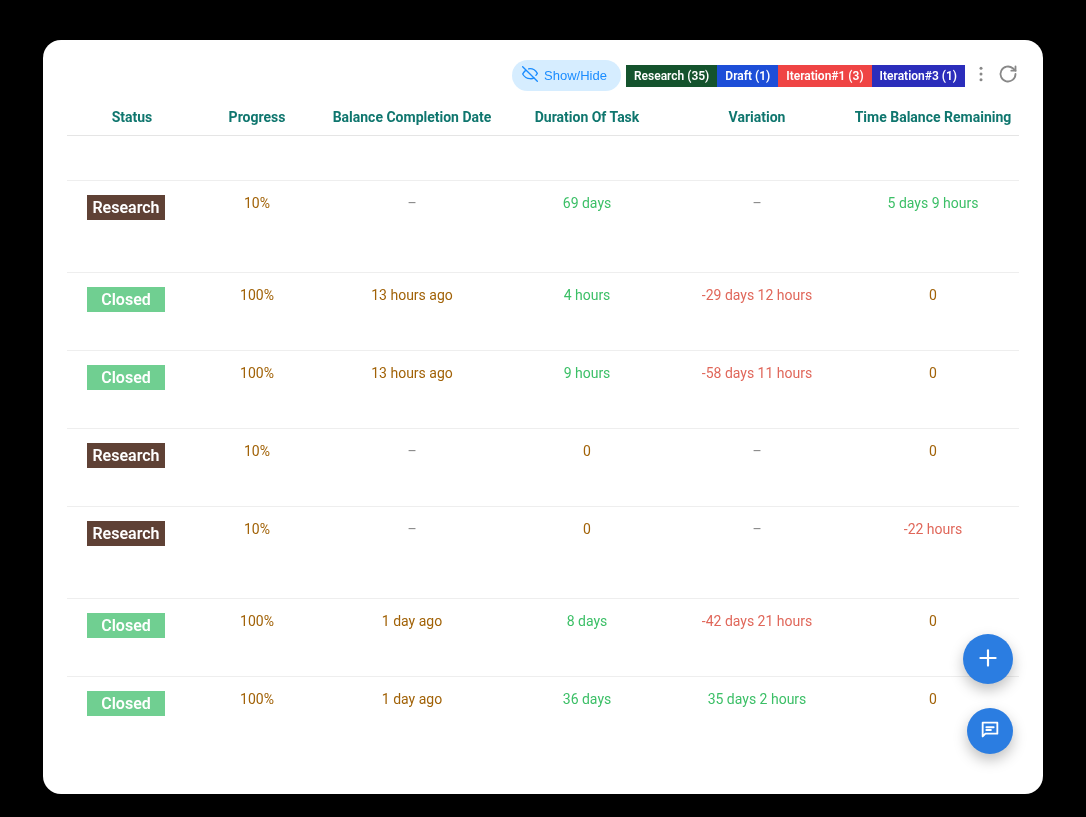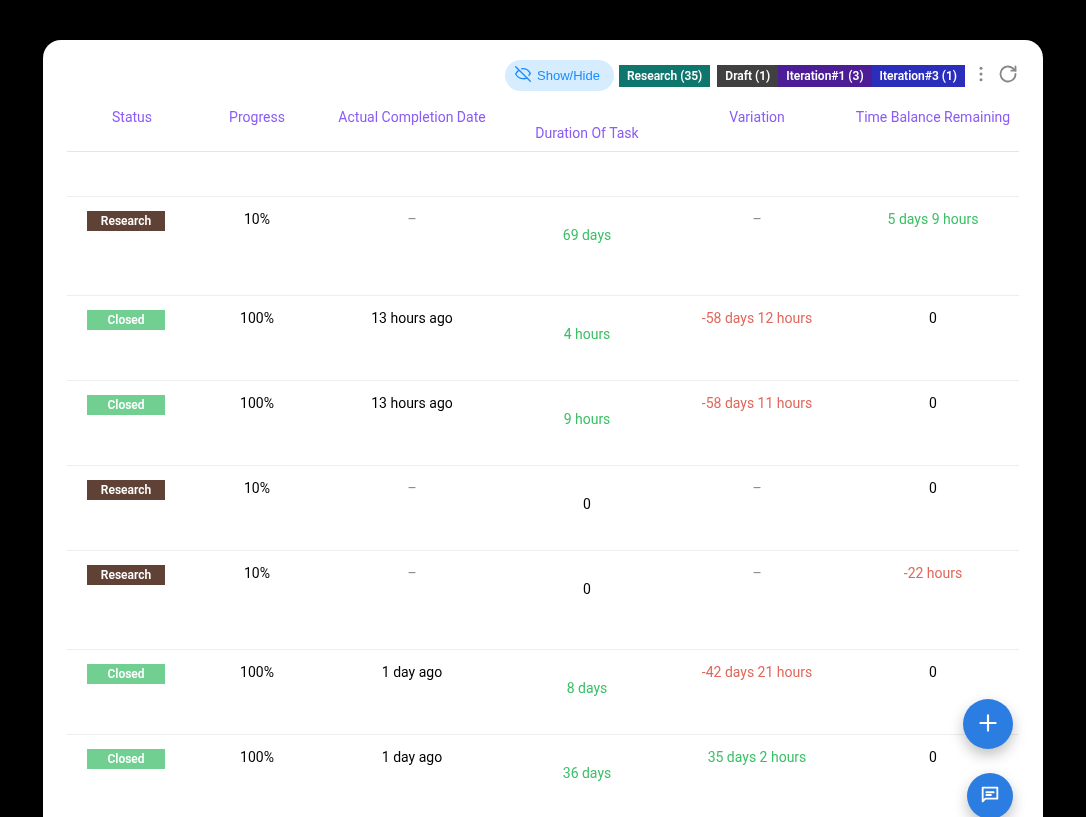--- a/index.html
+++ b/index.html
@@ -72,58 +72,58 @@
     width: 100%;
   }
   .thead {
     display: flex;
     border-bottom: 1px solid #e5e5e5;
     padding-bottom: 10px;
     margin-bottom: 30px;
   }
   .th {
     font-size: 14px;
-    color: #8b5cf6;
-    font-weight: 400;
+    color: #0f766e;
+    font-weight: 700;
     text-align: center;
   }
   .row {
     display: flex;
     align-items: flex-start;
     border-top: 1px solid #eee;
     padding: 14px 0 38px 0;
   }
   .gap-row {
     height: 14px;
   }
   .cell {
     text-align: center;
     font-size: 14px;
   }
   .col-status   { width: 130px; text-align: left; padding-left: 20px; }
   .col-progress { width: 120px; }
   .col-date     { width: 190px; }
-  .col-duration { width: 160px; margin-top: 16px; }
+  .col-duration { width: 160px; }
   .col-variation{ width: 180px; }
   .col-balance  { flex: 1; }
 
   .th.col-status { text-align: center; padding-left: 0; }
 
   .badge {
     display: inline-block;
     color: #fff;
-    font-size: 12px;
+    font-size: 16px;
     font-weight: 600;
     padding: 3px 0;
     width: 78px;
     text-align: center;
   }
   .txt-green { color: #3bbf66; text-align: center; }
   .txt-red   { color: #e0675a; }
-  .txt-gray  { color: #000000; }
+  .txt-gray  { color: #a16207; }
   .txt-dash  { color: #888; }
 
   
   .fab {
     position: absolute;
     right: 30px;
     width: 50px;
     height: 50px;
     border-radius: 50%;
     color: #fff;
@@ -149,23 +149,23 @@
         <svg viewBox="0 0 24 24" fill="none" stroke="#1a8cff" stroke-width="2" stroke-linecap="round" stroke-linejoin="round">
           <path d="M17.94 17.94A10 10 0 0 1 12 19c-7 0-11-7-11-7a18.5 18.5 0 0 1 4.06-5.06"></path>
           <path d="M9.9 4.24A9.9 9.9 0 0 1 12 4c7 0 11 7 11 7a18.6 18.6 0 0 1-2.11 3.06"></path>
           <line x1="1" y1="1" x2="23" y2="23"></line>
         </svg>
       </span>
       <span>Show/Hide</span>
     </button>
 
     <div class="legend" id="legend">
-        <div class="legend-chip" style="background: #0f766e;">Research (35)</div>
-        <div class="legend-chip" style="background: #404040; margin-left: 7px;">Draft (1)</div>
-        <div class="legend-chip" style="background: #4c1d95;">Iteration#1 (3)</div>
+        <div class="legend-chip" style="background: #14532d;">Research (35)</div>
+        <div class="legend-chip" style="background: #1d4ed8;">Draft (1)</div>
+        <div class="legend-chip" style="background: #ef4444;">Iteration#1 (3)</div>
         <div class="legend-chip" style="background: rgb(43, 45, 187);">Iteration#3 (1)</div>
       </div>
 
     <div class="icon-btn">
       <span>
         <svg viewBox="0 0 24 24" fill="currentColor">
             <circle cx="12" cy="5" r="1.8"></circle>
             <circle cx="12" cy="12" r="1.8"></circle>
             <circle cx="12" cy="19" r="1.8"></circle>
           </svg>
@@ -178,42 +178,42 @@
           <polyline points="21 3 21 8 16 8"></polyline>
         </svg>
       </span>
     </div>
   </div>
 
   <div class="table">
     <div class="thead">
       <div class="th col-status">Status</div>
       <div class="th col-progress">Progress</div>
-      <div class="th col-date">Actual Completion Date</div>
+      <div class="th col-date">Balance Completion Date</div>
       <div class="th col-duration">Duration Of Task</div>
       <div class="th col-variation">Variation</div>
       <div class="th col-balance">Time Balance Remaining</div>
     </div>
     <div id="tbody">
         <div class="gap-row"></div>
         <div class="row">
           <div class="cell col-status"><span class="badge" style="background: rgb(95, 65, 53);">Research</span></div>
           <div class="cell col-progress txt-gray">10%</div>
           <div class="cell col-date txt-dash">–</div>
           <div class="cell col-duration txt-green">69 days</div>
           <div class="cell col-variation txt-dash">–</div>
           <div class="cell col-balance txt-green">5 days 9 hours</div>
         </div>
         <div class="gap-row"></div>
         <div class="row">
           <div class="cell col-status"><span class="badge" style="background: rgb(112, 207, 145);">Closed</span></div>
           <div class="cell col-progress txt-gray">100%</div>
           <div class="cell col-date txt-gray">13 hours ago</div>
           <div class="cell col-duration txt-green">4 hours</div>
-          <div class="cell col-variation txt-red">-58 days 12 hours</div>
+          <div class="cell col-variation txt-red">-29 days 12 hours</div>
           <div class="cell col-balance txt-gray">0</div>
         </div>
         <div class="row">
           <div class="cell col-status"><span class="badge" style="background: rgb(112, 207, 145);">Closed</span></div>
           <div class="cell col-progress txt-gray">100%</div>
           <div class="cell col-date txt-gray">13 hours ago</div>
           <div class="cell col-duration txt-green">9 hours</div>
           <div class="cell col-variation txt-red">-58 days 11 hours</div>
           <div class="cell col-balance txt-gray">0</div>
         </div>

